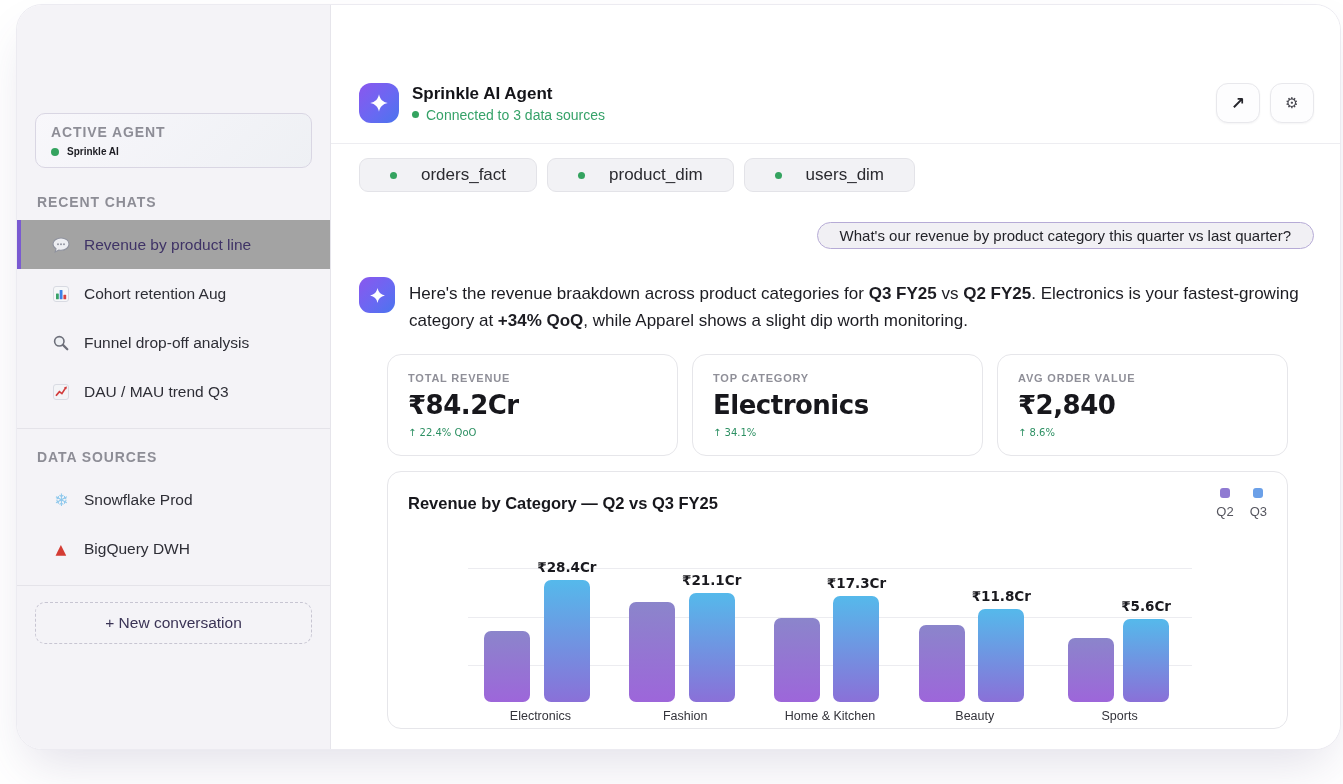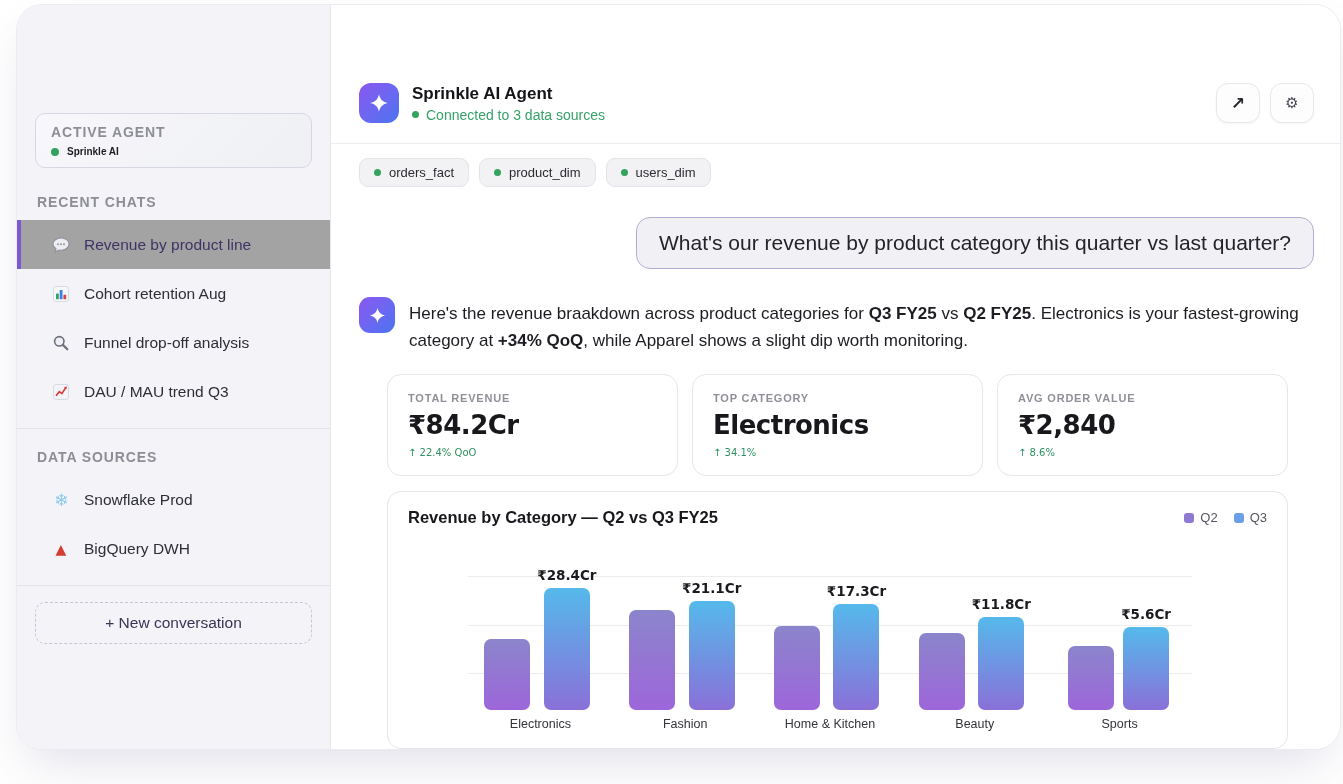--- a/index.html
+++ b/index.html
@@ -41,43 +41,43 @@
   .avatar.sm { width:36px; height:36px; border-radius:11px; }
   .app-title { font-size:17px; font-weight:700; color:#141419; }
   .status-row { display:flex; align-items:center; gap:7px; margin-top:3px; }
   .status-row .dot { width:7px; height:7px; }
   .status-text { font-size:14px; color:#36a269; }
   .header-btns { display:flex; gap:10px; }
   .icon-btn { width:44px; height:40px; background:#fdfdfe; border:1px solid #e8e8ec; border-radius:12px; box-shadow:0 1px 2px rgba(40,40,60,.05); display:flex; align-items:center; justify-content:center; cursor:pointer; font-family:"DejaVu Sans",sans-serif; }
   .icon-btn.share { font-size:17px; color:#26262c; font-weight:600; }
   .icon-btn.settings { font-size:15px; color:#4a4a52; }
   .tags-row { display:flex; gap:10px; padding:14px 26px 0 28px; }
-  .tag-pill { display:inline-flex; align-items:center; gap:8px; background:#f2f2f5; border:1px solid #e3e3e8; border-radius:9px; padding:6px 14px; font-size:13px; color:#2b2b30; cursor:pointer; }
+  .tag-pill { display:inline-flex; align-items:center; gap:24px; background:#f2f2f5; border:1px solid #e3e3e8; border-radius:9px; padding:6px 30px; font-size:17px; color:#2b2b30; cursor:pointer; }
   .tag-pill .dot { width:7px; height:7px; }
   .chat-area { padding:0 26px 0 28px; display:flex; flex-direction:column; }
   .user-bubble {
-    align-self:flex-end; margin-top:30px; padding:13px 22px;
+    align-self:flex-end; margin-top:30px; padding:4px 22px;
     background:#f1f0f4; border:1.5px solid #b6abd6; border-radius:14px;
-    font-size:21px; color:#232329;
+    font-size:15px; color:#232329;
   }
   .ai-row { display:flex; gap:14px; margin-top:28px; align-items:flex-start; }
   .ai-text { font-size:17px; line-height:27px; color:#1c1c22; max-width:925px; padding-top:3px; }
   .ai-text strong { font-weight:700; }
   
   .stats-row { display:flex; gap:14px; margin:20px 26px 0 28px; }
   .stat-card { flex:1; background:#ffffff; border:1px solid #e6e6ea; border-radius:14px; padding:17px 20px; }
   .stat-label { font-size:11px; font-weight:700; letter-spacing:0.8px; color:#8f8f98; }
   .stat-value { font-family:"DejaVu Sans","Liberation Sans",sans-serif; font-size:26px; font-weight:800; color:#17171c; margin-top:6px; letter-spacing:-0.5px; }
   .stat-delta { font-size:10px; color:#2d9063; margin-top:7px; font-family:"DejaVu Sans","Liberation Sans",sans-serif; }
   
   .chart-card { margin:15px 26px 0 28px; background:#ffffff; border:1px solid #e6e6ea; border-radius:14px; padding:16px 20px 0; height:258px; }
   .chart-head { display:flex; align-items:center; justify-content:space-between; }
   .chart-title { font-size:16.5px; font-weight:700; color:#17171c; }
   .legend { display:flex; gap:16px; align-items:center; }
-  .legend-item { display:flex; align-items:center; gap:6px; font-size:13px; color:#55555e; }
+  .legend-item { display:flex; align-items:center; gap:6px; font-size:13px; color:#55555e;flex-direction:column; }
   .legend-swatch { width:10px; height:10px; border-radius:3px; }
   .legend-swatch.q2 { background:#8f7ad2; }
   .legend-swatch.q3 { background:#6ba0e8; }
   .plot-wrap { position:relative; height:133px; margin:50px 75px 0 60px; }
   .gridline { position:absolute; left:0; right:0; height:1px; background:#ececf0; }
   .bar-groups { position:absolute; left:0; right:0; top:0; bottom:0; display:flex; }
   .bar-group { width:20%; display:flex; flex-direction:column; align-items:center; justify-content:flex-end; position:relative; }
   .bars-row { display:flex; align-items:flex-end; gap:7px; }
   .bar { width:46px; border-radius:7px 7px 7px 7px; }
   .bar.q2 { background:linear-gradient(180deg,#8b85cb 0%,#9d66da 100%); }

